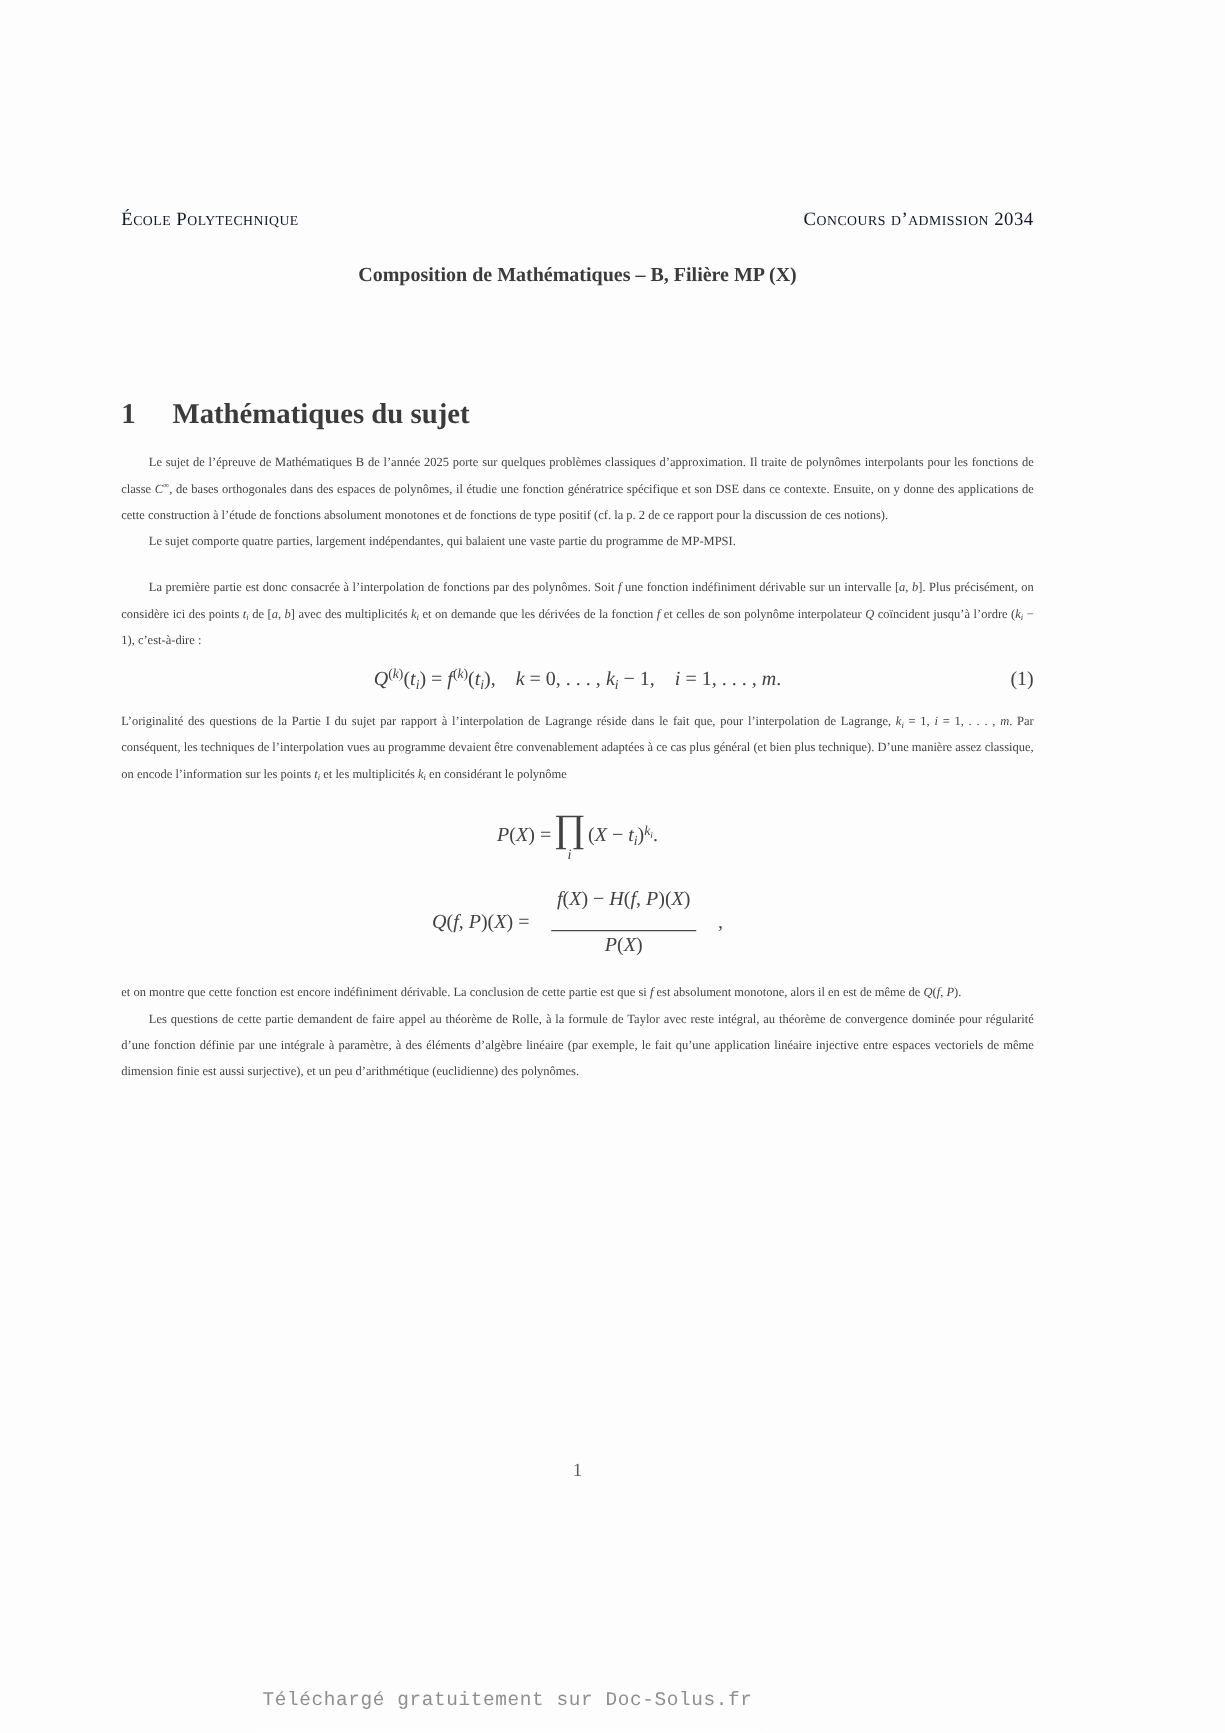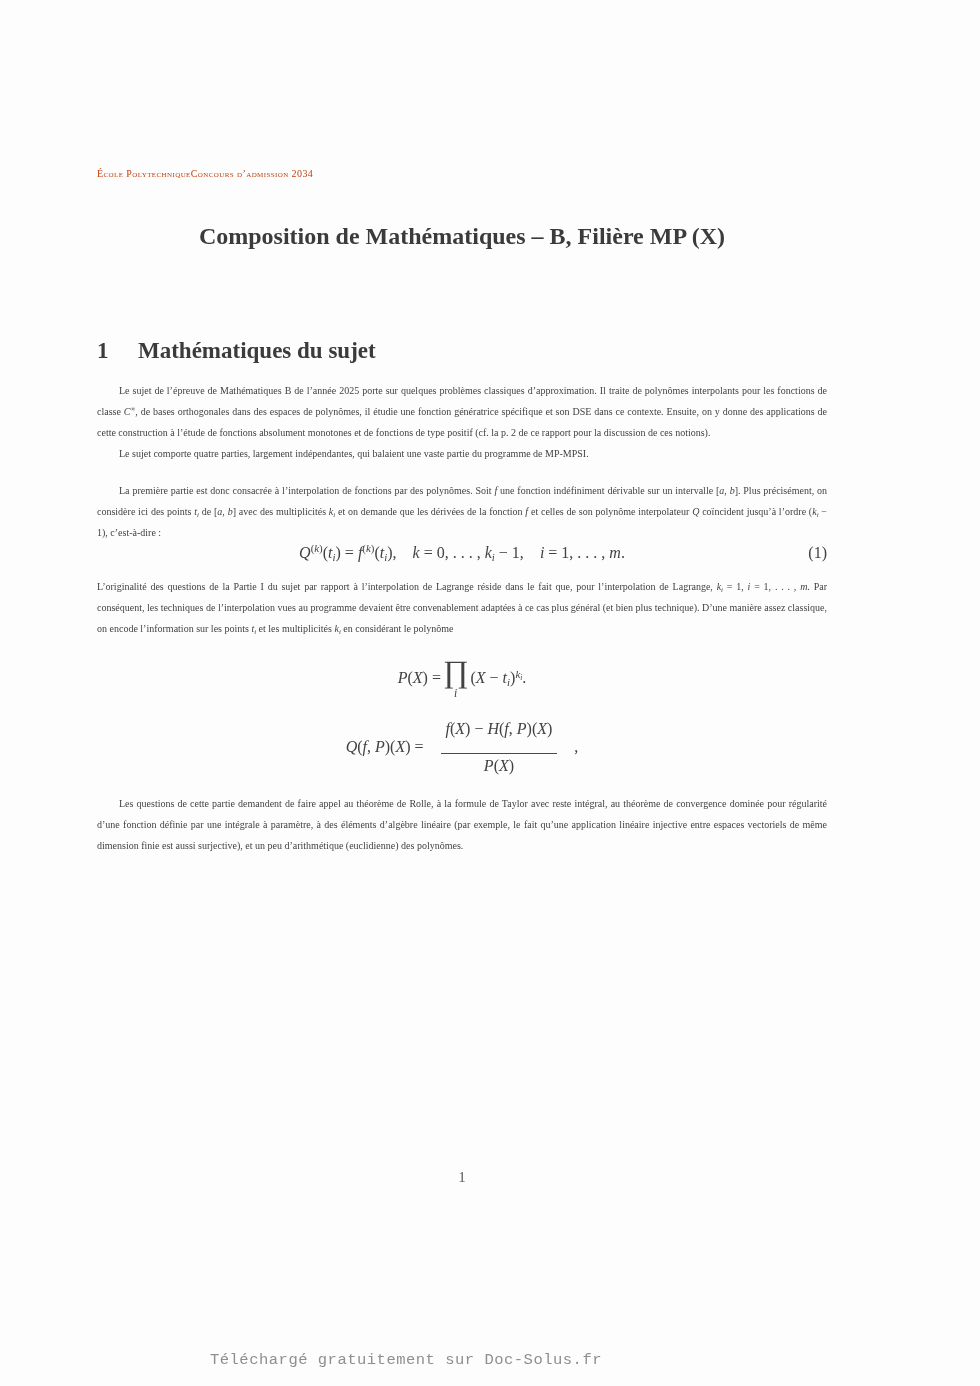--- a/index.html
+++ b/index.html
@@ -7,47 +7,47 @@
     position: relative;
     width: 980px;
     height: 1386px;
     background: var(--paper, #fdfdfd);
     overflow: hidden;
     font-family: "Liberation Serif", "DejaVu Serif", serif;
     color: var(--ink, #424242);
   }
   .content { position: absolute; left: 97px; top: 168px; width: 730px; }
   .docheader {
-    display: flex; 
-    font-size: 10px; letter-spacing: 0.4px; color: #c2410c;
+    display: flex; justify-content: space-between;
+    font-size: 15px; letter-spacing: 0.4px; color: #0f172a;
   }
   .sc { font-variant-caps: small-caps; }
   .title {
-    margin-top: 44px; text-align: center;
-    font-weight: bold; font-size: 24px; color: #3b3b3b;
+    margin-top: 27px; text-align: center;
+    font-weight: bold; font-size: 16px; color: #3b3b3b;
   }
   .section {
     margin-top: 88px; display: flex; align-items: baseline;
     font-weight: bold; font-size: 23px; color: #3b3b3b;
   }
   .secnum { width: 41px; flex: 0 0 41px; }
   .body {
     margin: 0; font-size: 10px; line-height: 21px;
     text-align: justify; hyphens: auto;
   }
   .indent { text-indent: 22px; }
   .gap { margin-top: 16px; }
   sup, sub { font-size: 68%; line-height: 0; }
   sub { vertical-align: -0.3em; }
   sup { vertical-align: 0.55em; }
   .equation {
     position: relative; display: flex; justify-content: center; align-items: center;
     font-size: 16px; margin: 15px 0;
   }
-  .eq1 { margin: 1px 0 14px; }
+  .eq1 { margin: 12px 0 14px; }
   .eqtag { position: absolute; right: 0; top: 50%; transform: translateY(-50%); }
   .eq-prod { margin: 18px 0 20px; }
   .bigop { display: inline-flex; flex-direction: column; align-items: center; line-height: 1; margin: 0 2px; }
   .bigop .op { font-size: 31px; line-height: 0.95; }
   .bigop .lim { font-size: 11.5px; margin-top: 2px; }
   .eq-frac { margin: 16px 0 18px; gap: 12px; }
   .frac { display: inline-flex; flex-direction: column; align-items: center; margin: 0 5px; }
   .frac .num { padding: 0 5px 15px; border-bottom: 1.2px solid #4a4a4a; }
   .frac .den { padding-top: 3px; }
   .pagenum {
@@ -101,19 +101,20 @@
 
     <div class="equation eq-frac">
       <span><i>Q</i>(<i>f</i>, <i>P</i>)(<i>X</i>) = </span>
       <span class="frac">
         <span class="num"><i>f</i>(<i>X</i>) − <i>H</i>(<i>f</i>, <i>P</i>)(<i>X</i>)</span>
         <span class="den"><i>P</i>(<i>X</i>)</span>
       </span>
       <span>,</span>
     </div>
 
+    <p class="body">et on montre que cette fonction est encore indéfiniment dérivable. La conclusion de cette partie est que si <i>f</i> est absolument monotone, alors il en est de même de <i>Q</i>(<i>f</i>, <i>P</i>).</p>
     <p class="body indent">Les questions de cette partie demandent de faire appel au théorème de Rolle, à la formule de Taylor avec reste intégral, au théorème de convergence dominée pour régularité d’une fonction définie par une intégrale à paramètre, à des éléments d’algèbre linéaire (par exemple, le fait qu’une application linéaire injective entre espaces vectoriels de même dimension finie est aussi surjective), et un peu d’arithmétique (euclidienne) des polynômes.</p>
 
   </div>
 
   <div class="pagenum">1</div>
   <div class="footer">Téléchargé gratuitement sur Doc-Solus.fr</div>
 </div>
 
 </body></html>

